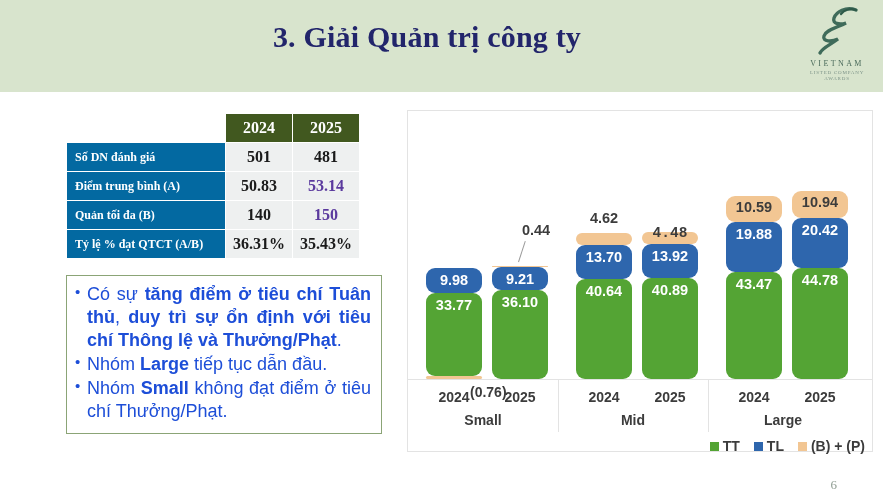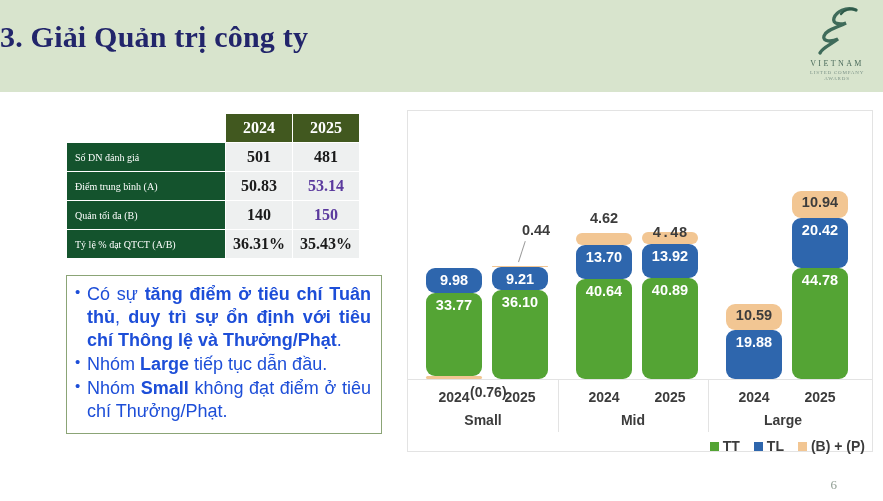--- a/index.html
+++ b/index.html
@@ -20,26 +20,28 @@
     position: absolute;
     left: 0; top: 0;
     width: 883px;
     height: 92px;
     background: #d8e4cd;
   }
   #slide-title {
     position: absolute;
     left: 0; top: 20px;
     width: 790px;
+    text-align: center;
     font-family: "Liberation Serif", serif;
     font-size: 30px;
     font-weight: bold;
     color: #22256b;
     letter-spacing: 0.2px;
     white-space: nowrap;
+    padding-left: 32px;
   }
 
   
   #logo-block {
     position: absolute;
     left: 795px; top: 4px;
     width: 84px;
     height: 86px;
     text-align: center;
   }
@@ -84,24 +86,24 @@
   }
   .th-year {
     background: #41581f;
     color: #ffffff;
     font-weight: bold;
     font-size: 16px;
     text-align: center;
     width: 66px;
   }
   .row-label {
-    background: #14532d;
+    background: #0369a1;
     color: #ffffff;
-    font-weight: normal;
-    font-size: 10px;
+    font-weight: bold;
+    font-size: 12px;
     padding-left: 8px !important;
     white-space: nowrap;
   }
   .cell-val {
     background: #eef0f0;
     color: #1a1a1a;
     font-weight: bold;
     font-size: 16px;
     text-align: center;
   }
@@ -377,20 +379,23 @@
         <div class="outer-label" style="bottom: 139px; font-family: Liberation Mono, monospace;">4.48</div>
       </div>
       <div class="bar-group" style="left: 318px;">
         <div class="bar-stack">
           <div class="seg seg-bp" style="height:26.2px">
             <span class="seg-label" style="top:4px;color:#3c3c3c">10.59</span>
           </div>
           <div class="seg seg-tl" style="height:49.2px">
             <span class="seg-label">19.88</span>
           </div>
+          <div class="seg seg-tt" style="height:107.5px">
+            <span class="seg-label">43.47</span>
+          </div>
         </div>
       </div>
       <div class="bar-group" style="left: 384px;">
         <div class="bar-stack">
           <div class="seg seg-bp" style="height:27.1px">
             <span class="seg-label" style="top:4px;color:#3c3c3c">10.94</span>
           </div>
           <div class="seg seg-tl" style="height:50.5px">
             <span class="seg-label">20.42</span>
           </div>

